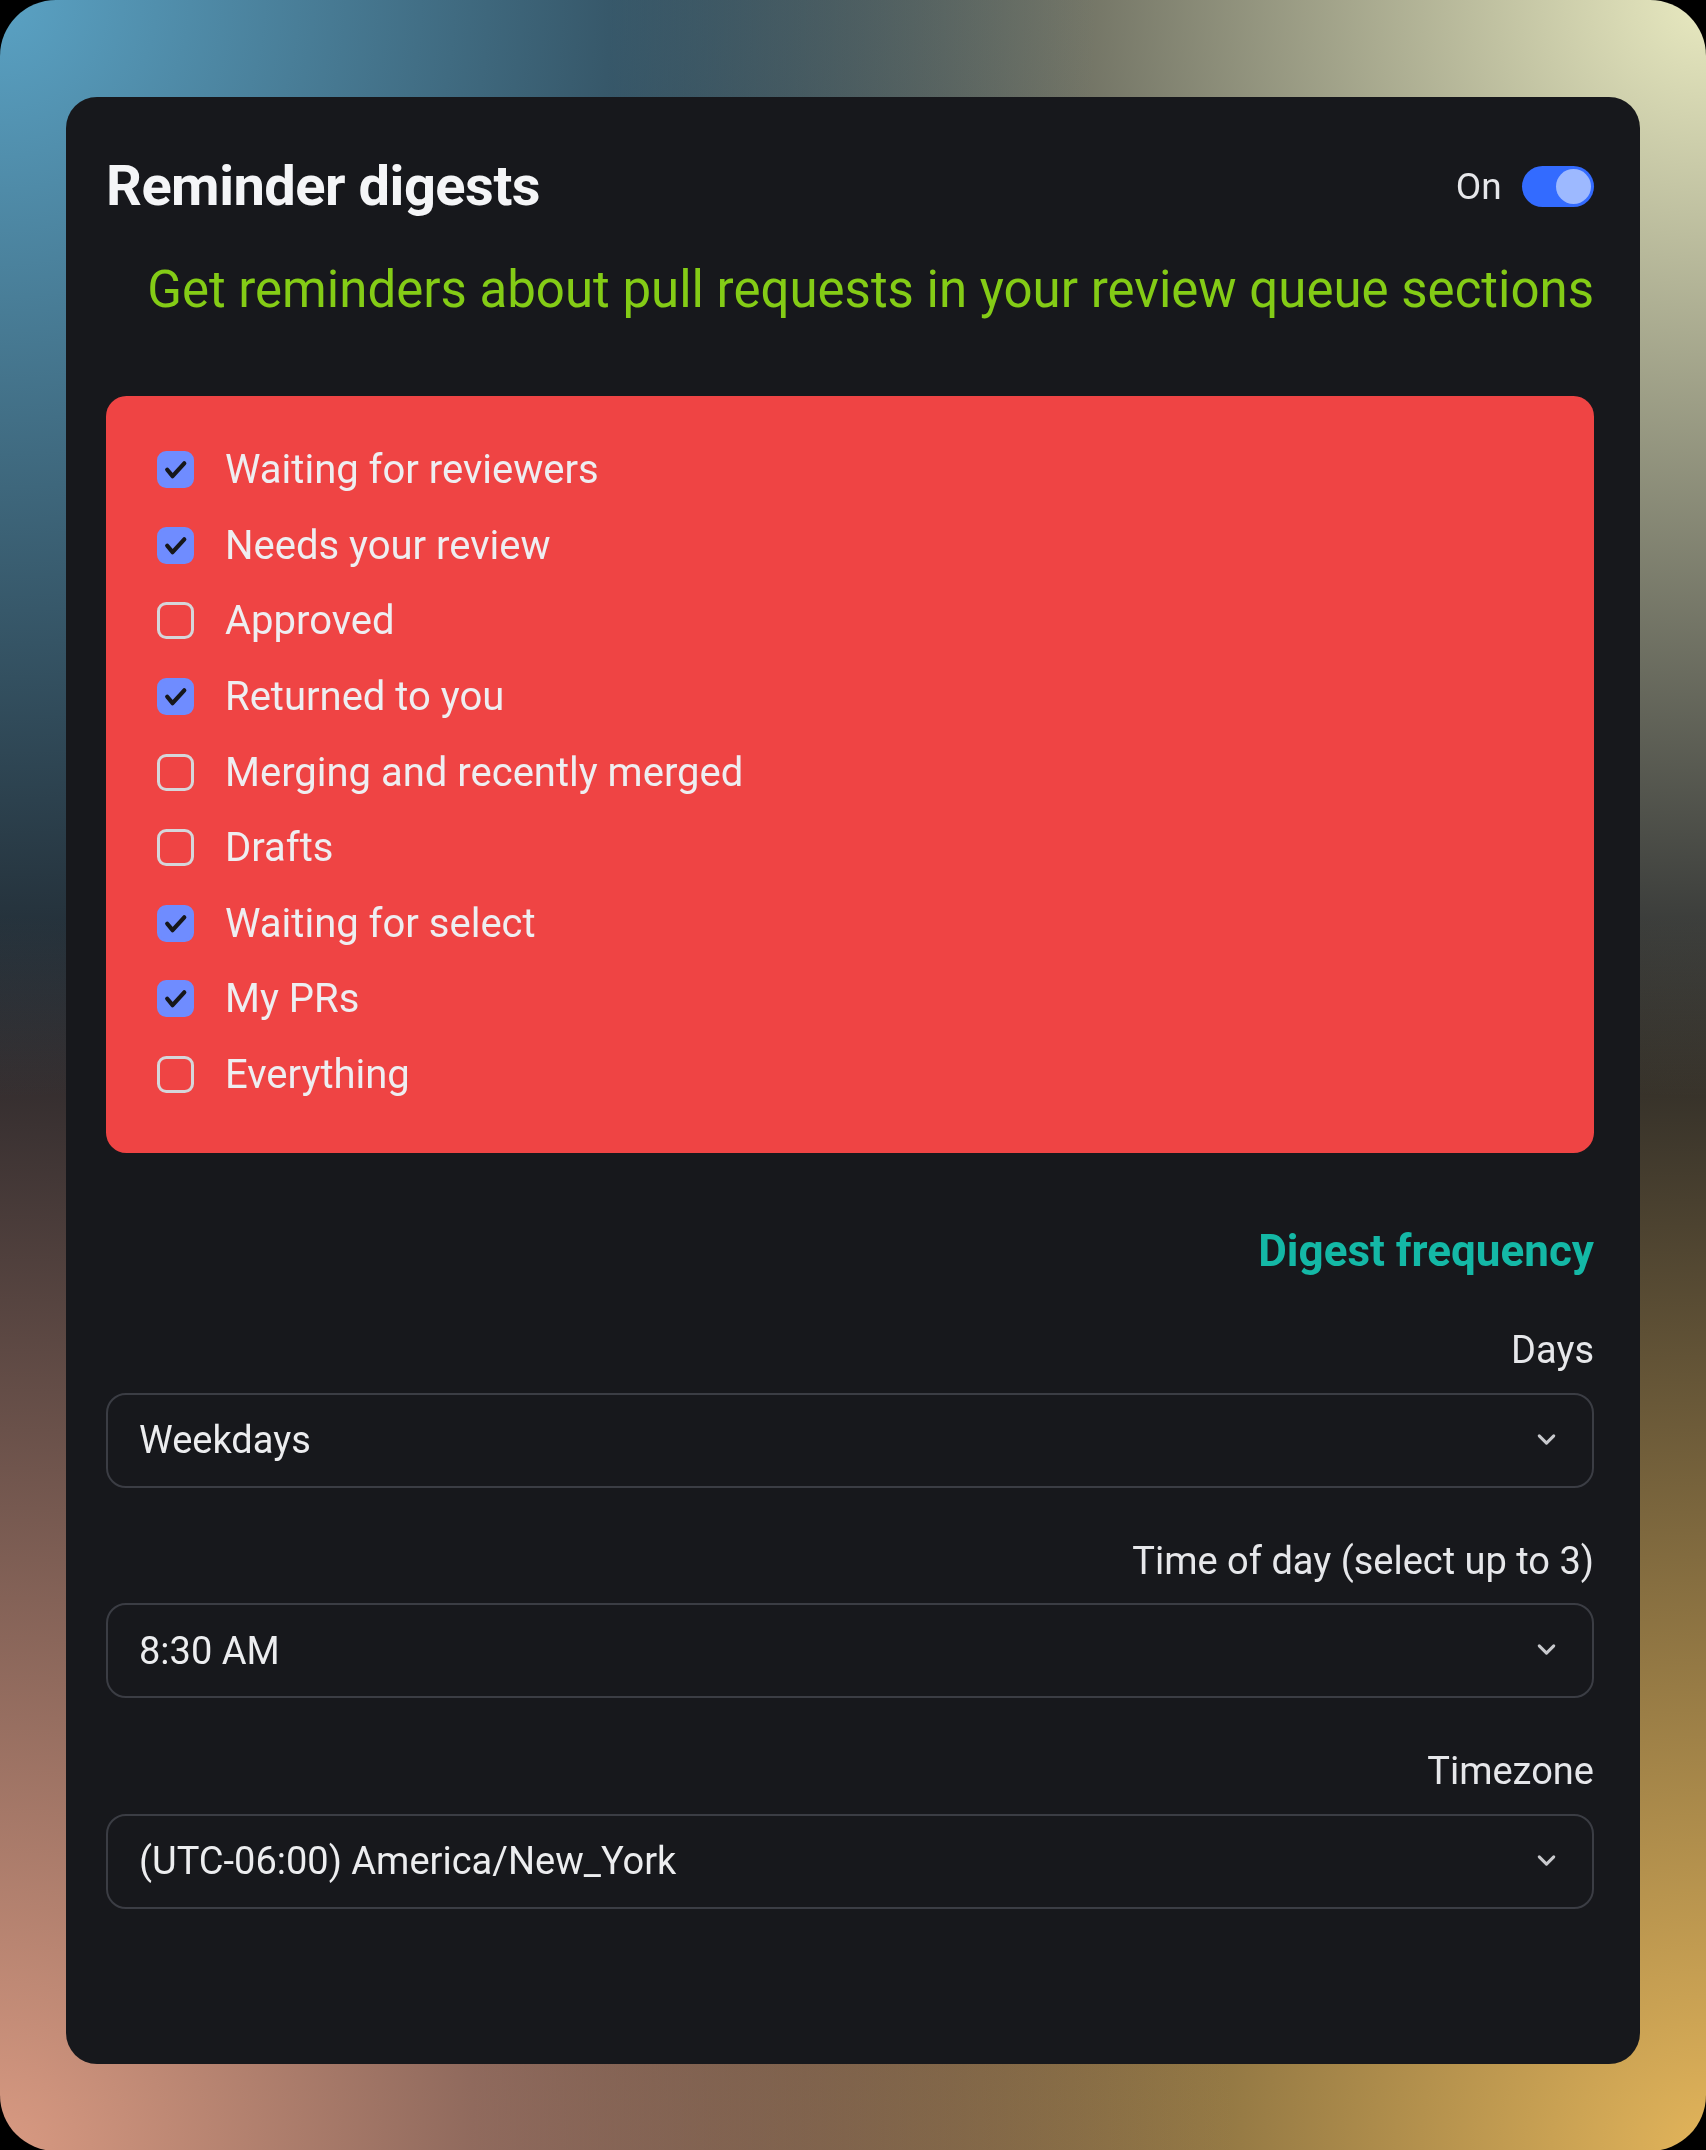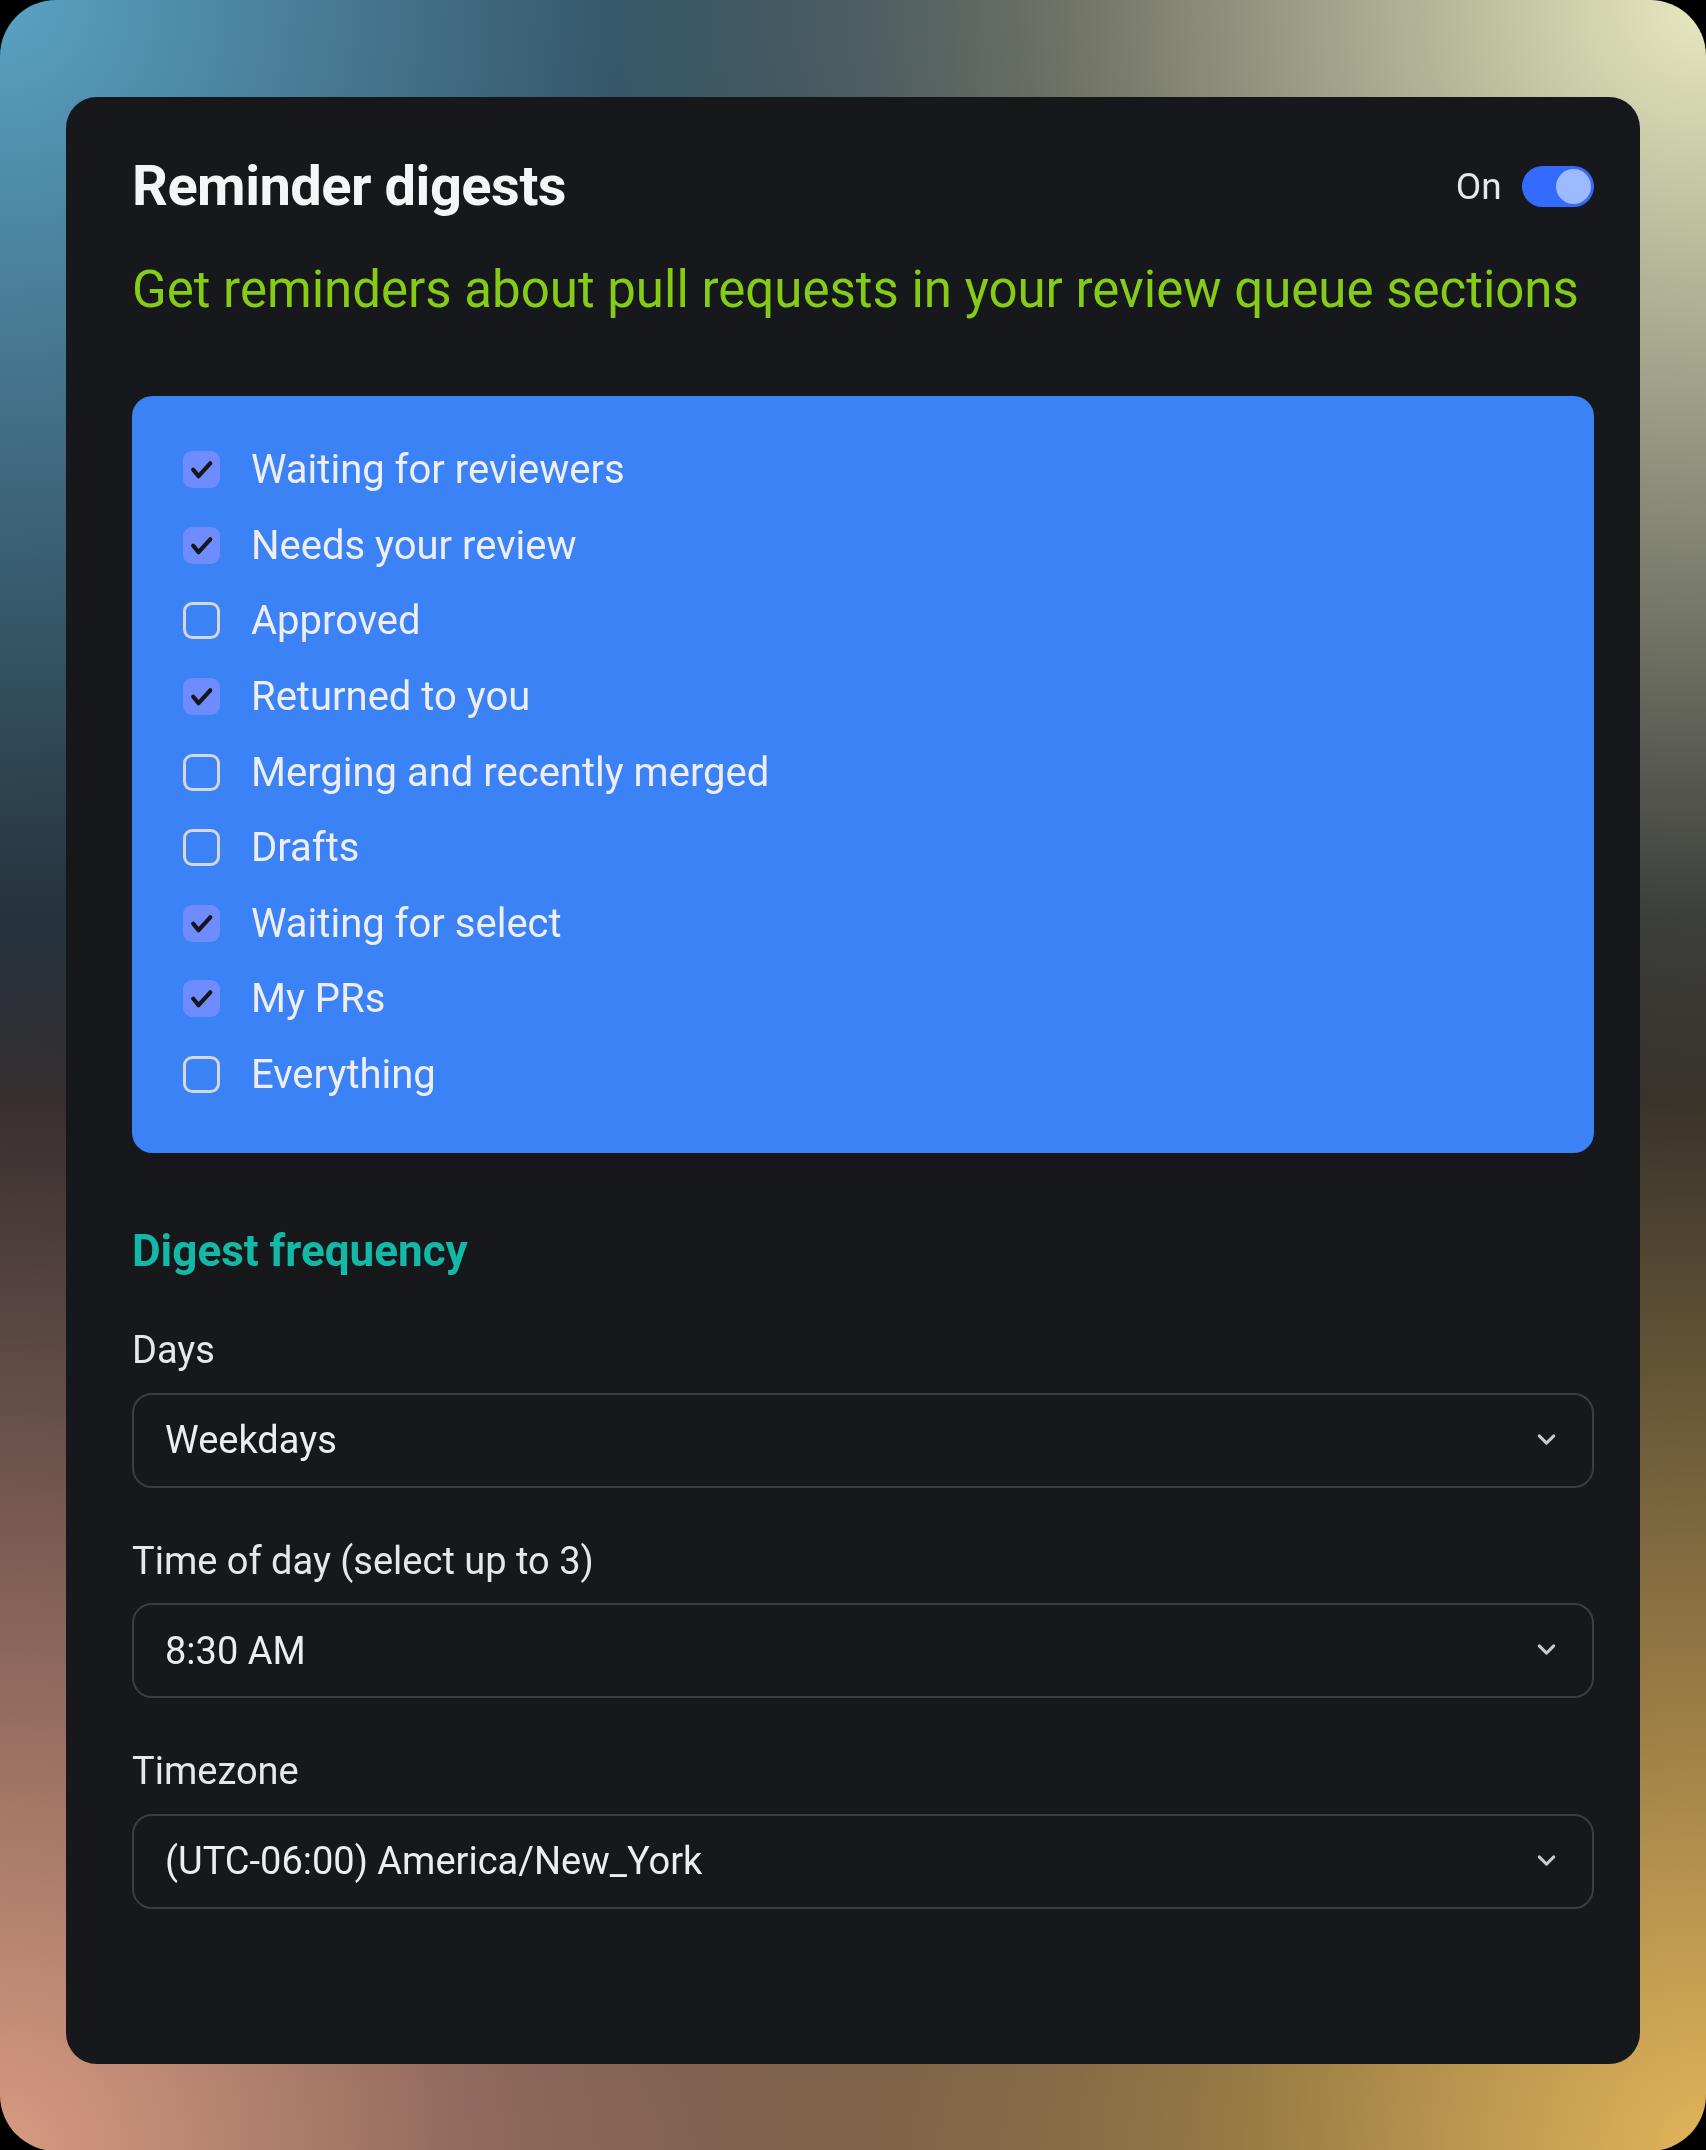--- a/index.html
+++ b/index.html
@@ -25,22 +25,23 @@
     overflow: hidden;
   }
   .panel {
     position: absolute;
     top: 97px;
     left: 66px;
     right: 66px;
     bottom: 87px;
     background: #17181c;
     border-radius: 31px;
-    padding: 56px 46px 46px 66px;
+    padding: 56px 46px 46px 40px;
     color: #f2f3f5;
+    text-align: right;
   }
 
   .header-row {
     display: flex;
     align-items: center;
     justify-content: space-between;
     margin-bottom: 41px;
   }
   .title {
     font-size: 56px;
@@ -74,21 +75,21 @@
     background: #9db9ff;
   }
 
   .subtitle {
     font-size: 51px;
     color: #84cc16;
     margin-bottom: 77px;
   }
 
   .check-card {
-    background: #3b82f6;
+    background: #ef4444;
     border-radius: 20.4px;
     padding: 36px 51px 41px 51px;
     margin-bottom: 72px;
   }
   .check-row {
     display: flex;
     align-items: center;
     gap: 31px;
     padding: 14.3px 0;
   }

